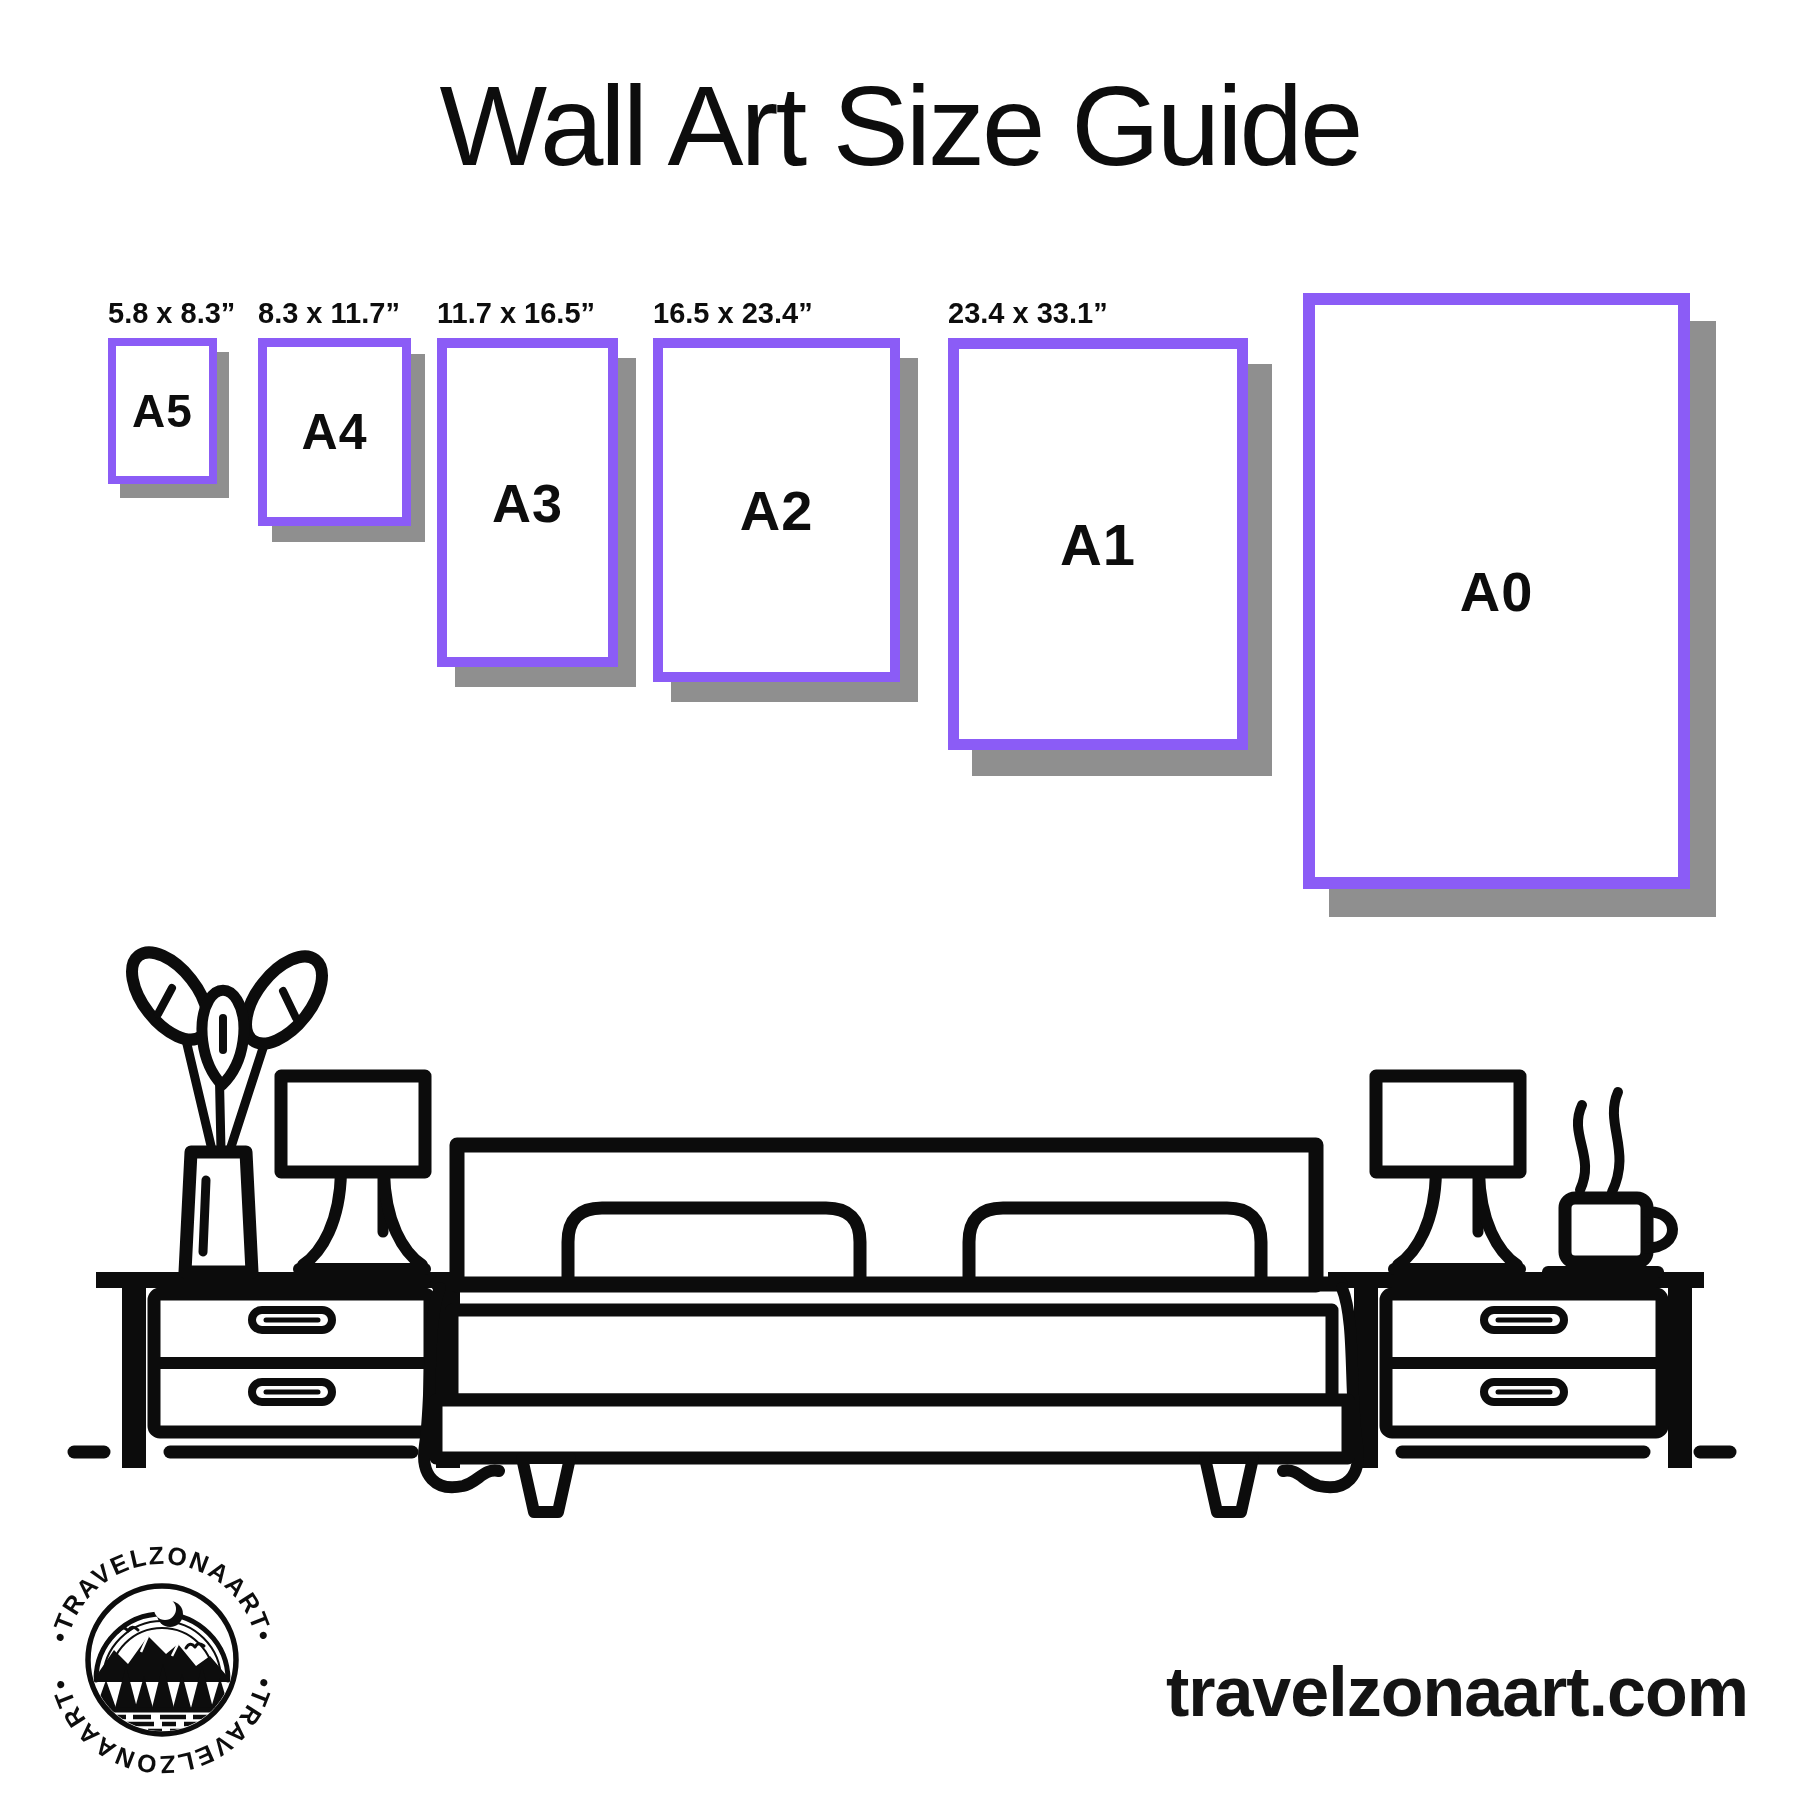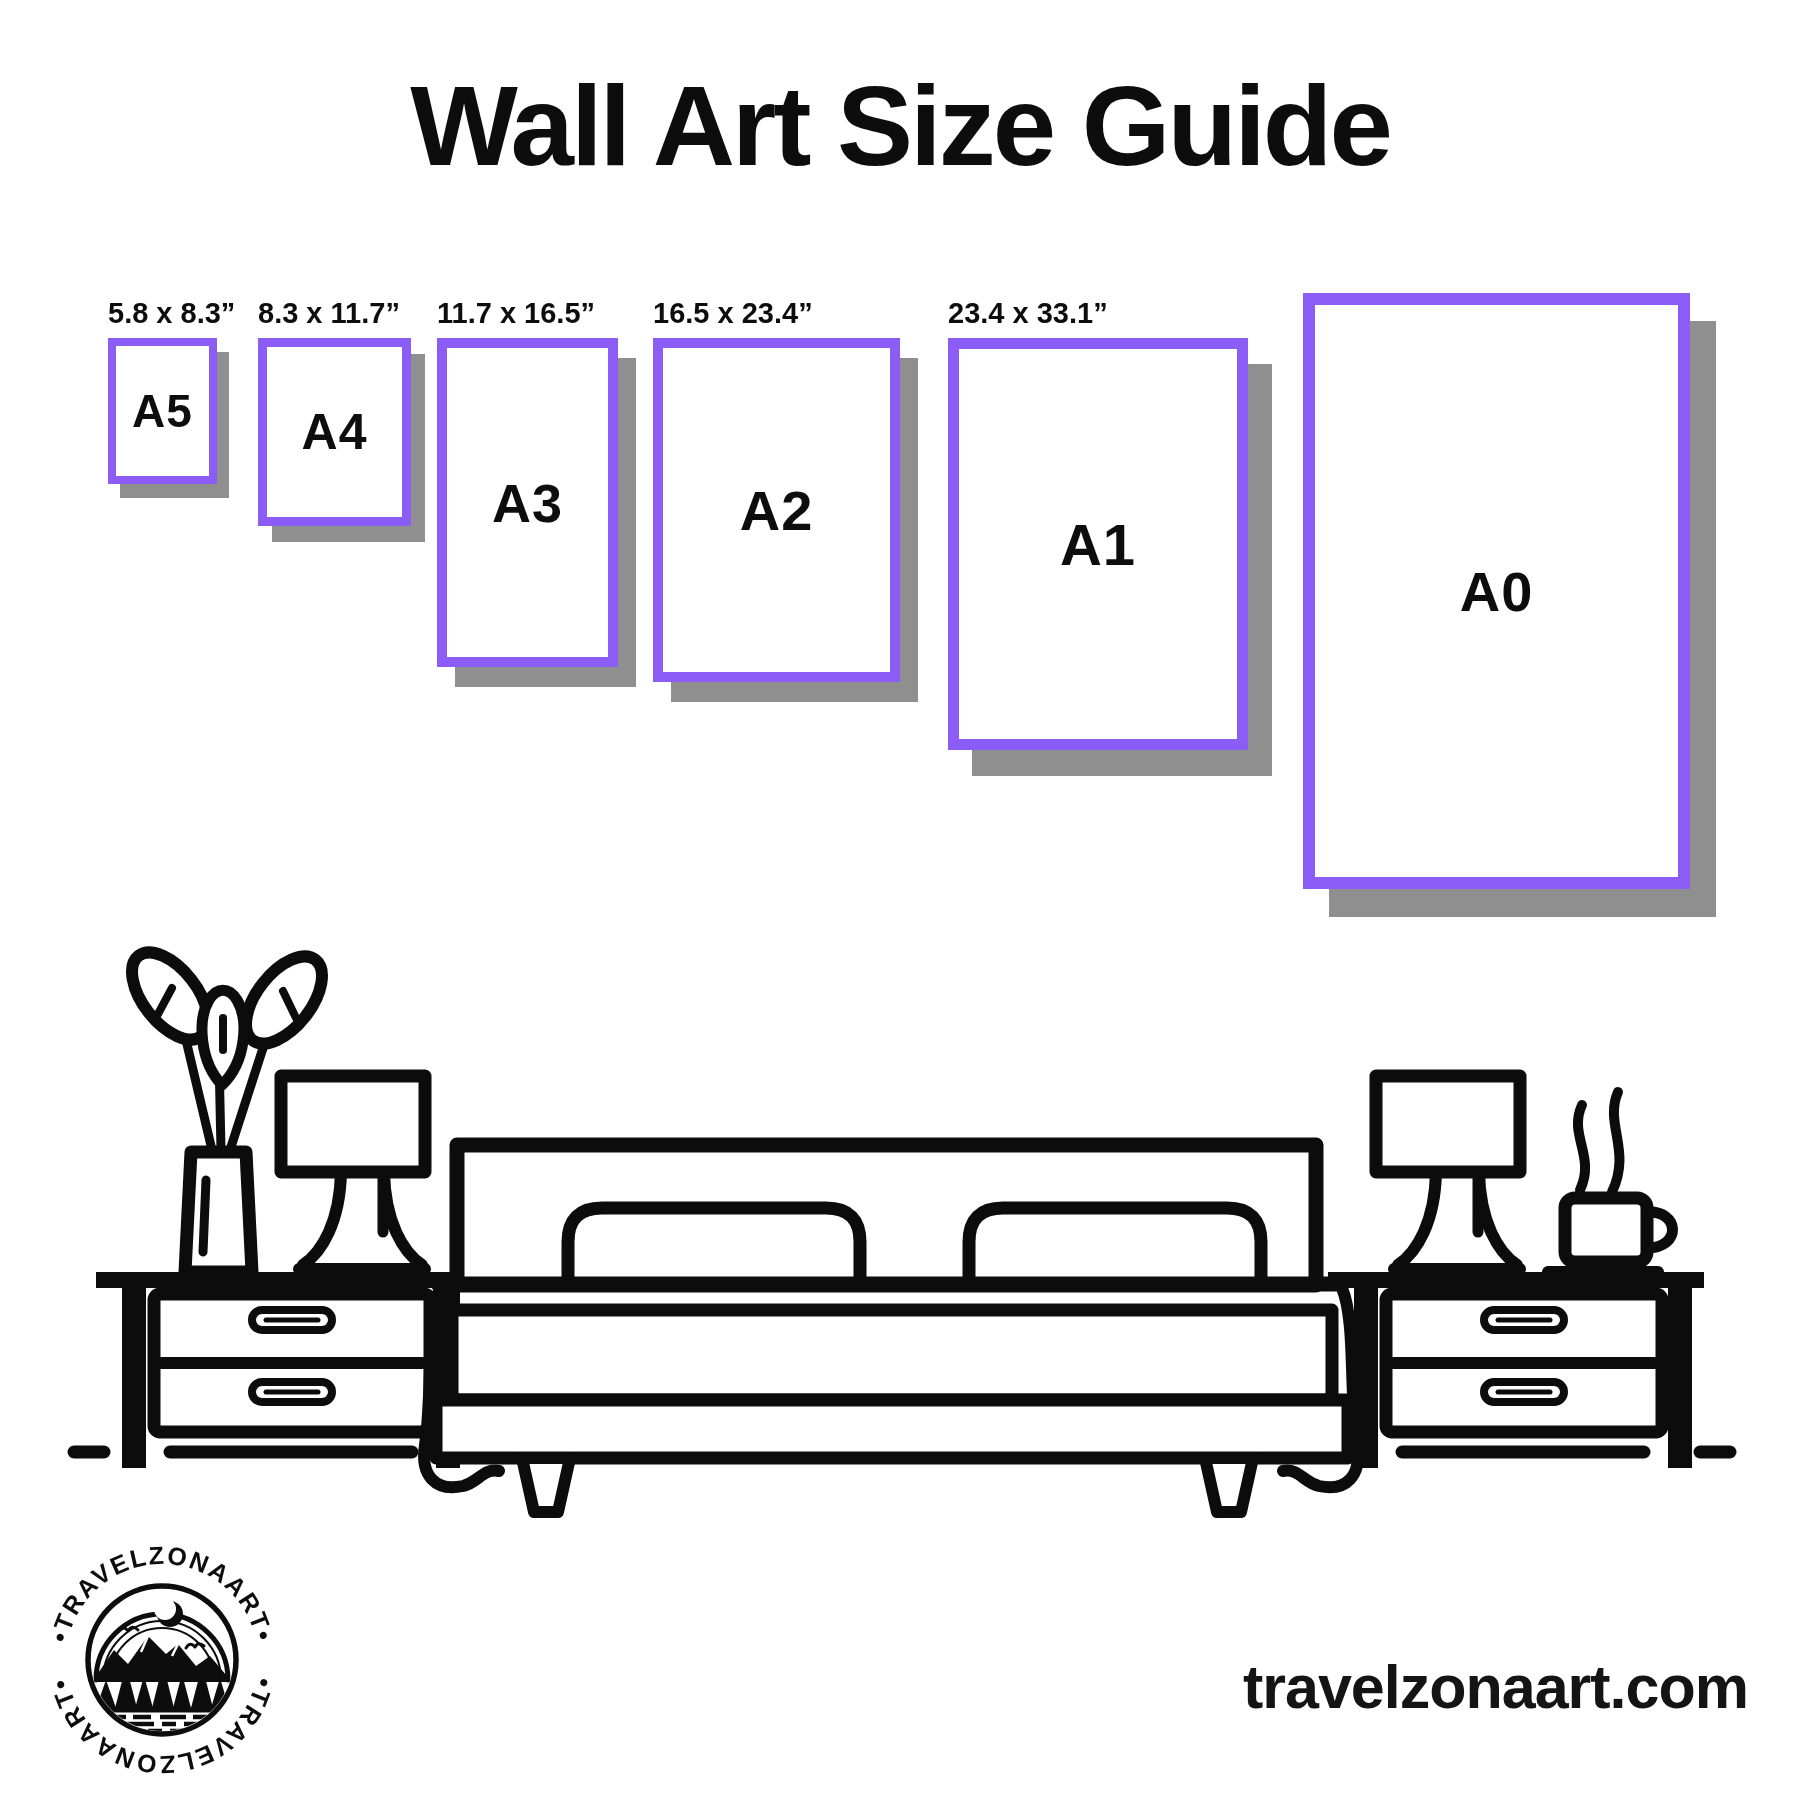--- a/index.html
+++ b/index.html
@@ -5,40 +5,40 @@
   html,body{margin:0;padding:0;}
   body{
     width:1800px;height:1800px;position:relative;overflow:hidden;
     background:#ffffff;
     font-family:"Liberation Sans", sans-serif;
     color:#0d0d0d;
   }
   .page-title{
     position:absolute;left:0;top:60px;width:100%;
     text-align:center;
-    font-size:114px;font-weight:700;letter-spacing:-3px;
+    font-size:114px;font-weight:400;letter-spacing:-3px;
     color:#0d0d0d;white-space:nowrap;
   }
   .size-item{position:absolute;top:293px;}
   .dim-label{
     height:45px;line-height:40px;
     text-align:left;white-space:nowrap;
     font-size:29px;font-weight:700;color:#0d0d0d;
   }
   .frame{
     box-sizing:border-box;width:100%;
     background:#ffffff;border:8px solid #8b5cf6;
     display:flex;align-items:center;justify-content:center;
   }
   .size-name{font-weight:700;color:#0d0d0d;letter-spacing:1px;}
   .scene{position:absolute;left:0;top:850px;}
   .logo-wrap{position:absolute;left:48px;top:1546px;}
   .site-url{
     position:absolute;right:52px;top:1652px;
-    font-size:61px;font-weight:800;letter-spacing:-1px;
+    font-size:70px;font-weight:800;letter-spacing:-1px;
     color:#141414;white-space:nowrap;
   }
 </style>
 </head>
 <body>
 
 <div class="page-title">Wall Art Size Guide</div>
 
 <div class="size-item" style="left:108px;width:109px">
   <div class="dim-label">5.8 x 8.3”</div>

